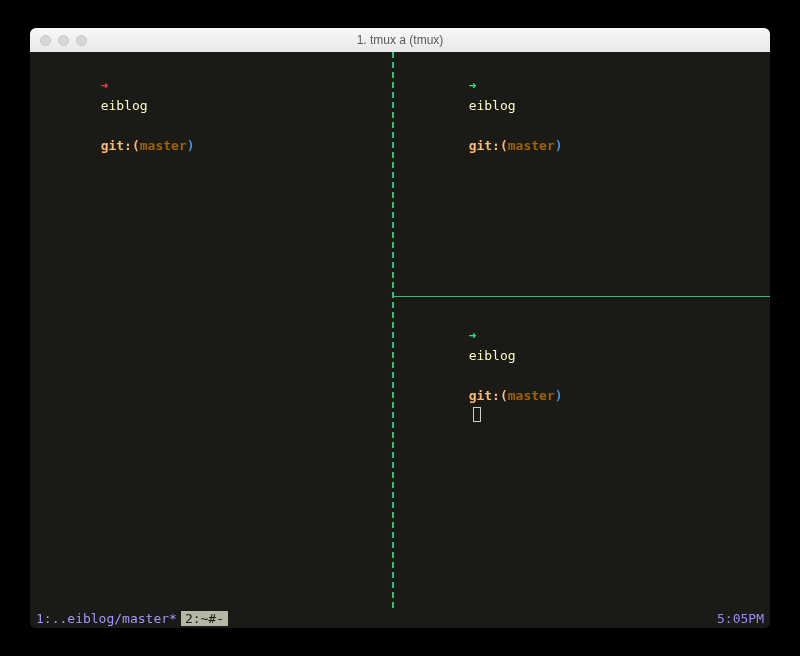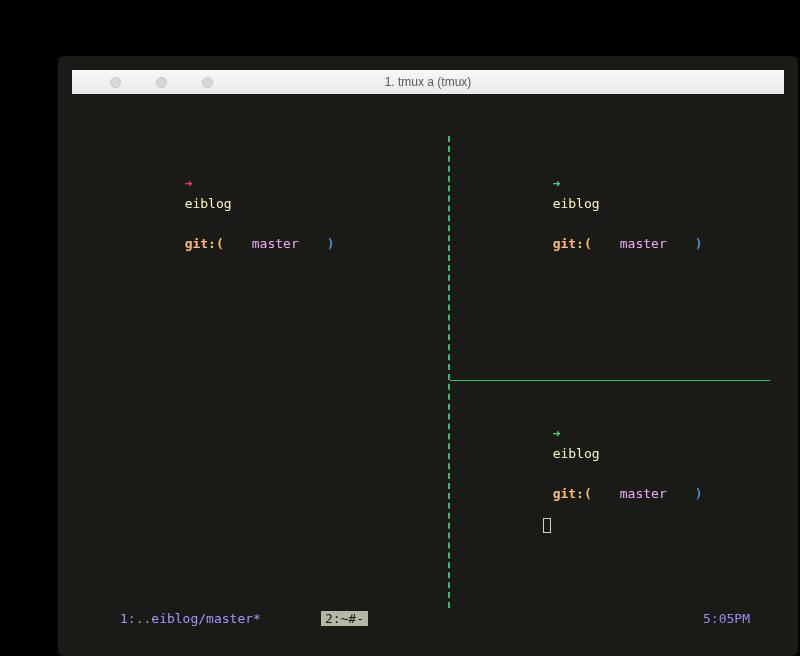--- a/index.html
+++ b/index.html
@@ -1,15 +1,15 @@
 <!DOCTYPE html>
 <html><head>
 <meta charset="utf-8">
 <style>
-  * { margin: 14px; padding: 0; box-sizing: border-box; }
+  * { margin: 0; padding: 0; box-sizing: border-box; }
   body {
     background: #000;
     width: 800px;
     height: 656px;
     font-family: "Menlo", "Monaco", "Consolas", monospace;
     font-size: 13px;
     display: flex;
     align-items: center;
     justify-content: center;
   }
@@ -81,21 +81,21 @@
     top: 244px;
     border-top: 1.5px solid #33e07a;
     opacity: 0.85;
   }
 
   .prompt-line { white-space: pre; line-height: 20px; }
   .arrow-red   { color: #ff3b54; font-weight: bold; }
   .arrow-green { color: #35e27f; font-weight: bold; }
   .dir  { color: #fef9c3; font-weight: normal; }
   .git  { color: #fdba74; font-weight: bold; }
-  .br   { color: #f0abfc; font-weight: normal; }
+  .br   { color: #a16207; font-weight: bold; }
   .pun  { color: #4a8fe0; font-weight: bold; }
   .cursor {
     display: inline-block;
     width: 8px;
     height: 15px;
     border: 1.5px solid #cfcfcf;
     vertical-align: -2px;
     margin-left: 4px;
   }
 

